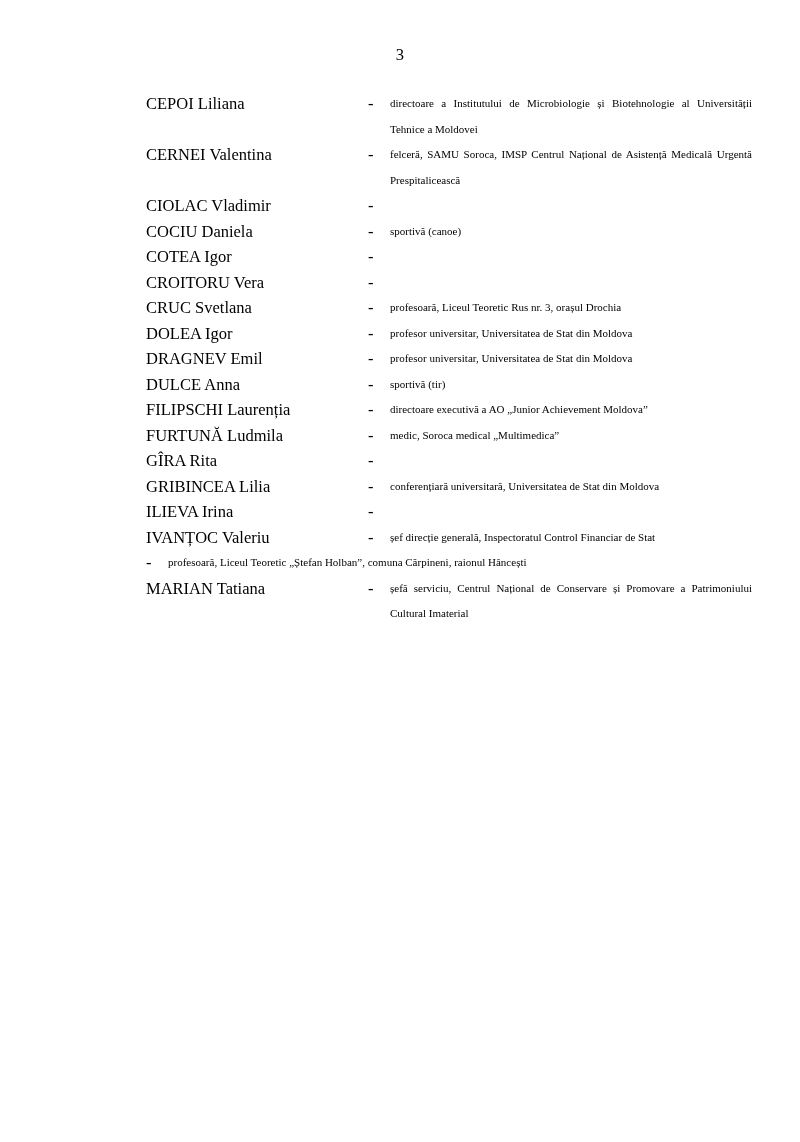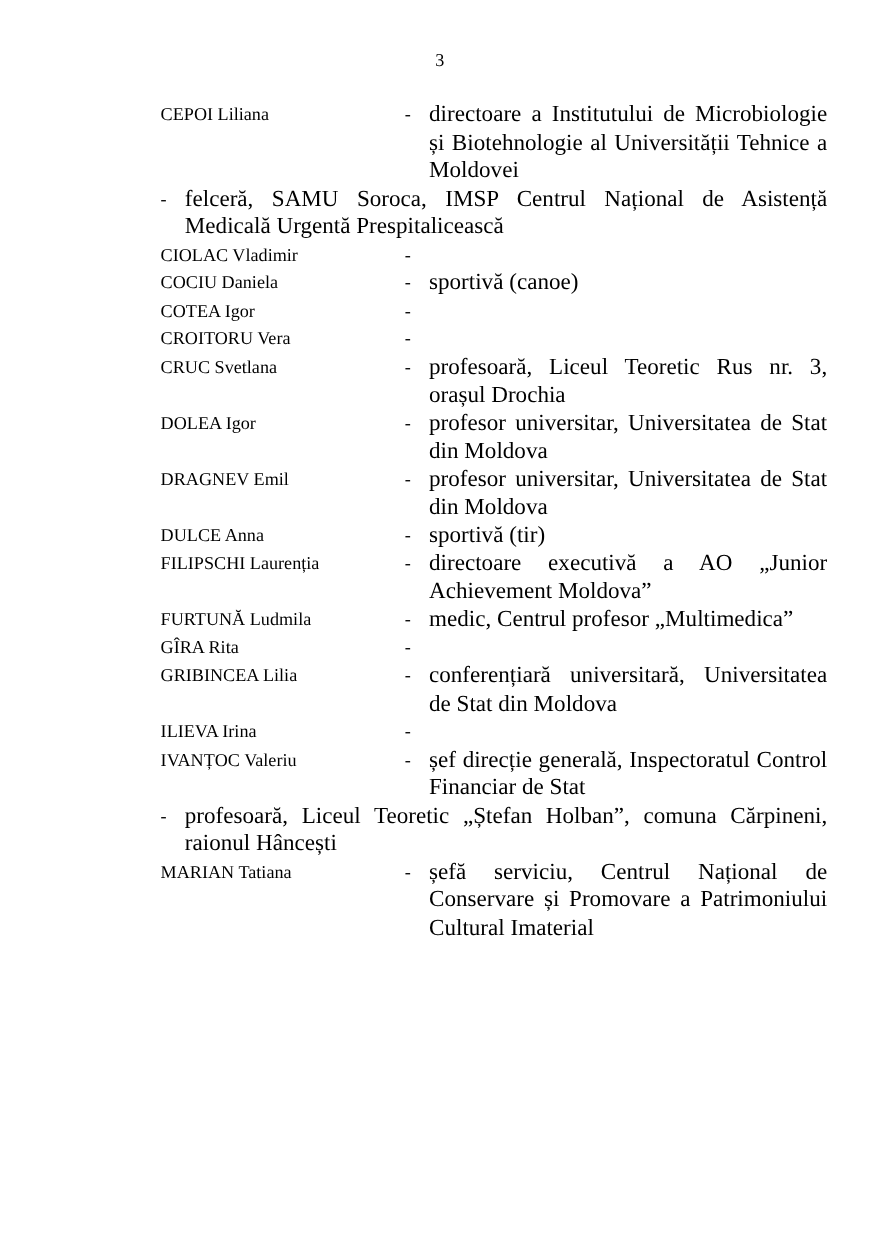--- a/index.html
+++ b/index.html
@@ -47,38 +47,39 @@
     white-space: nowrap;
   }
   .entry-dash {
     width: 22px;
     min-width: 22px;
     font-size: 16.5px;
     line-height: 25.5px;
   }
   .entry-desc {
     flex: 1;
-    font-size: 21px;
+    font-size: 11px;
     line-height: 25.5px;
     text-align: justify;
     text-justify: inter-word;
   }
 </style>
 </head>
 <body>
 
 <div class="page">
   <div class="page-number">3</div>
   <div class="entries" id="entries-container">
       <div class="entry">
         <div class="entry-name">CEPOI Liliana</div>
         <div class="entry-dash">-</div>
         <div class="entry-desc">directoare a Institutului de Microbiologie și Biotehnologie al Universității Tehnice a Moldovei</div>
       </div>
       <div class="entry">
+        <div class="entry-name">CERNEI Valentina</div>
         <div class="entry-dash">-</div>
         <div class="entry-desc">felceră, SAMU Soroca, IMSP Centrul Național de Asistență Medicală Urgentă Prespitalicească</div>
       </div>
       <div class="entry">
         <div class="entry-name">CIOLAC Vladimir</div>
         <div class="entry-dash">-</div>
       </div>
       <div class="entry">
         <div class="entry-name">COCIU Daniela</div>
         <div class="entry-dash">-</div>
@@ -113,21 +114,21 @@
         <div class="entry-desc">sportivă (tir)</div>
       </div>
       <div class="entry">
         <div class="entry-name">FILIPSCHI Laurenția</div>
         <div class="entry-dash">-</div>
         <div class="entry-desc">directoare executivă a AO „Junior Achievement Moldova”</div>
       </div>
       <div class="entry">
         <div class="entry-name">FURTUNĂ Ludmila</div>
         <div class="entry-dash">-</div>
-        <div class="entry-desc">medic, Centrul profesor „Multimedica”</div>
+        <div class="entry-desc">medic, Soroca medical „Multimedica”</div>
       </div>
       <div class="entry">
         <div class="entry-name">GÎRA Rita</div>
         <div class="entry-dash">-</div>
       </div>
       <div class="entry">
         <div class="entry-name">GRIBINCEA Lilia</div>
         <div class="entry-dash">-</div>
         <div class="entry-desc">conferențiară universitară, Universitatea de Stat din Moldova</div>
       </div>

